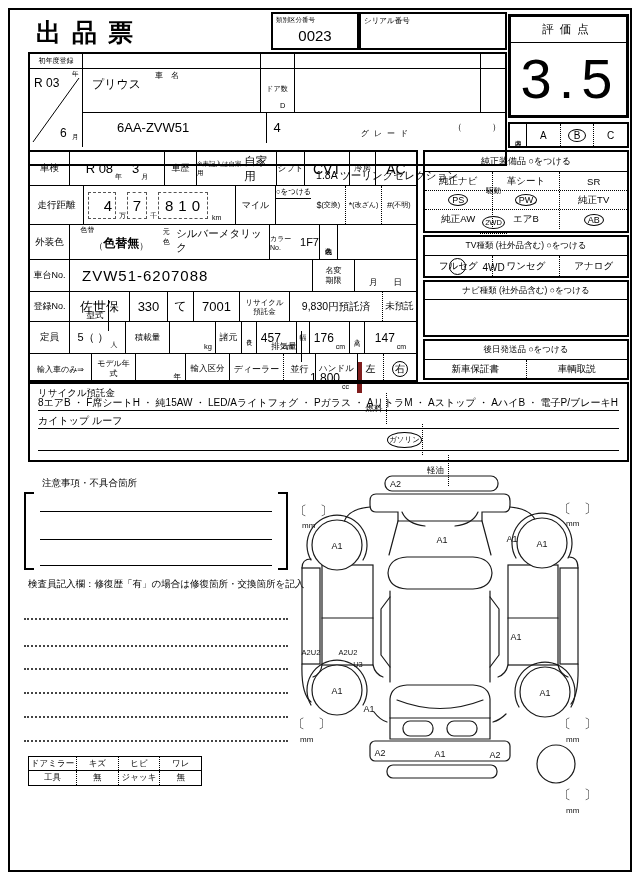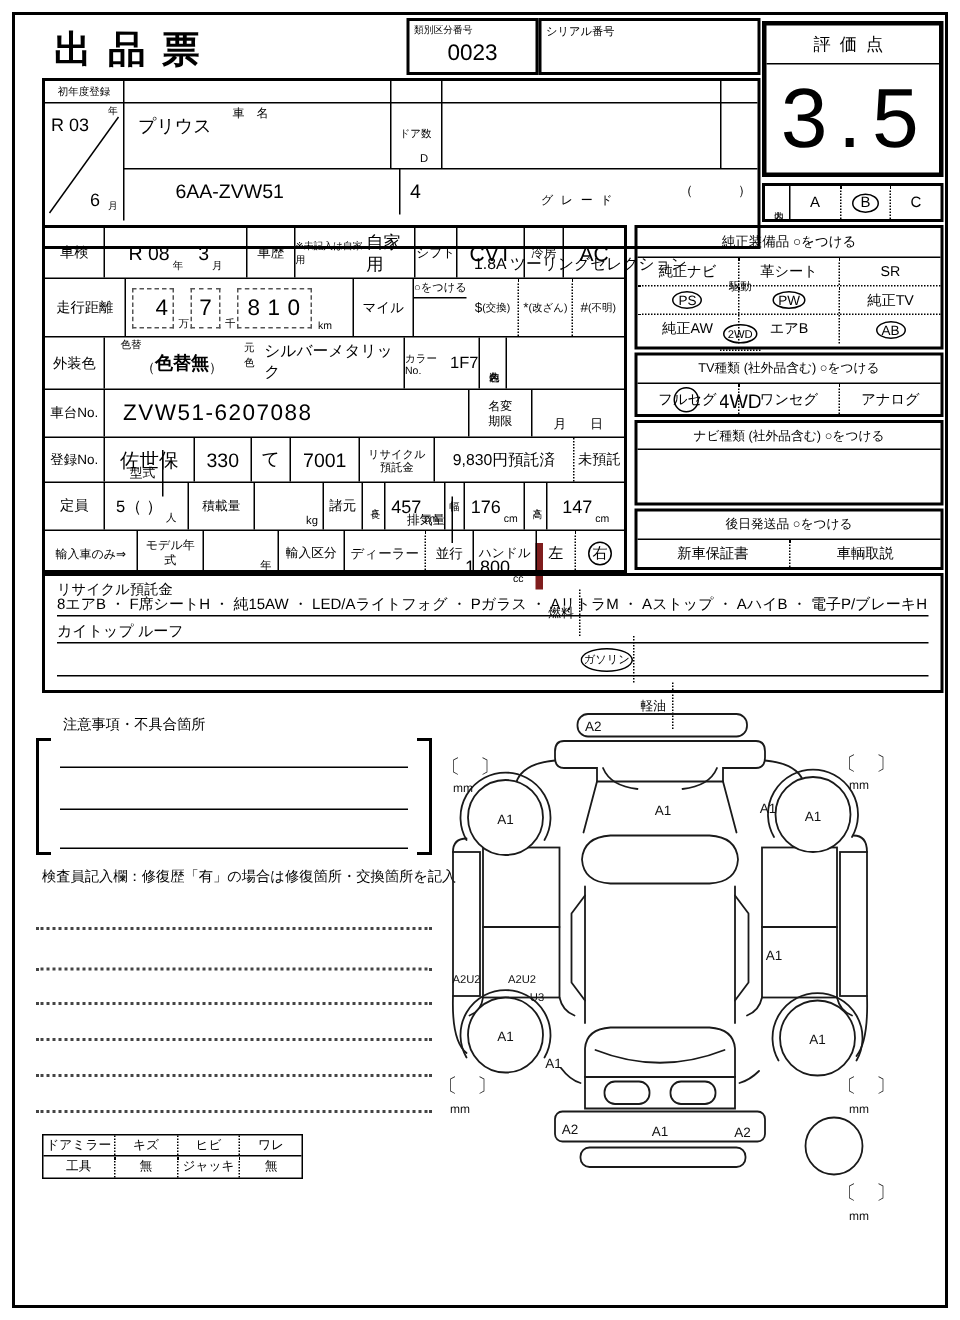--- a/index.html
+++ b/index.html
@@ -78,21 +78,21 @@
     <div class="abs flex" style="left:62px;top:22px;font-size:12px;align-items:center">プリウス</div>
     <div class="abs cell" style="left:230px;top:0;width:34px;height:14px;font-size:7px">ドア数</div>
     <div class="abs cell" style="left:230px;top:16px;width:34px;height:30px;font-size:13px">4</div>
     <span class="abs" style="left:250px;top:47px;font-size:7.5px">D</span>
     <div class="abs cell" style="left:264px;top:0;width:186px;height:14px;font-size:8px;letter-spacing:5px">グレード</div>
     <div class="abs cell" style="left:264px;top:14px;width:186px;height:44px;font-size:10.5px">1.8A ツーリングセレクション</div>
     <div class="abs cell" style="left:450px;top:0;width:27px;height:14px;font-size:7.5px">駆動</div>
     <div class="abs cell bbd" style="left:450px;top:14px;width:27px;height:22px">
         <span class="circ" style="font-size:7.5px;padding:1px 2px">2WD</span>
       </div>
-    <div class="abs cell" style="left:450px;top:36px;width:27px;height:22px;font-size:13px">4WD</div>
+    <div class="abs cell" style="left:450px;top:36px;width:27px;height:22px;font-size:10px">4WD</div>
 
     <div class="abs cell" style="left:52px;top:58px;width:27px;height:31px;font-size:8.5px;border-right:1px solid #000">型式</div>
     <div class="abs flex" style="left:79px;top:58px;width:158px;height:31px;align-items:center;padding-left:8px;font-size:13px;border-right:1px solid #000">6AA-ZVW51</div>
     <div class="abs cell" style="left:237px;top:58px;width:35px;height:31px;font-size:8.5px;border-right:1px solid #000">排気量</div>
     <div class="abs cell" style="left:272px;top:58px;width:60px;height:31px;border-right:5px solid #7f1d1d">
       <span style="font-size:12px">1,800</span>
         <span class="sub">cc</span>
     </div>
     <div class="abs cell" style="left:332px;top:58px;width:25px;height:31px;font-size:8.5px;border-right:1px dotted #000">燃料</div>
     <div class="abs cell" style="left:357px;top:58px;width:36px;height:31px;border-right:1px dotted #000">

